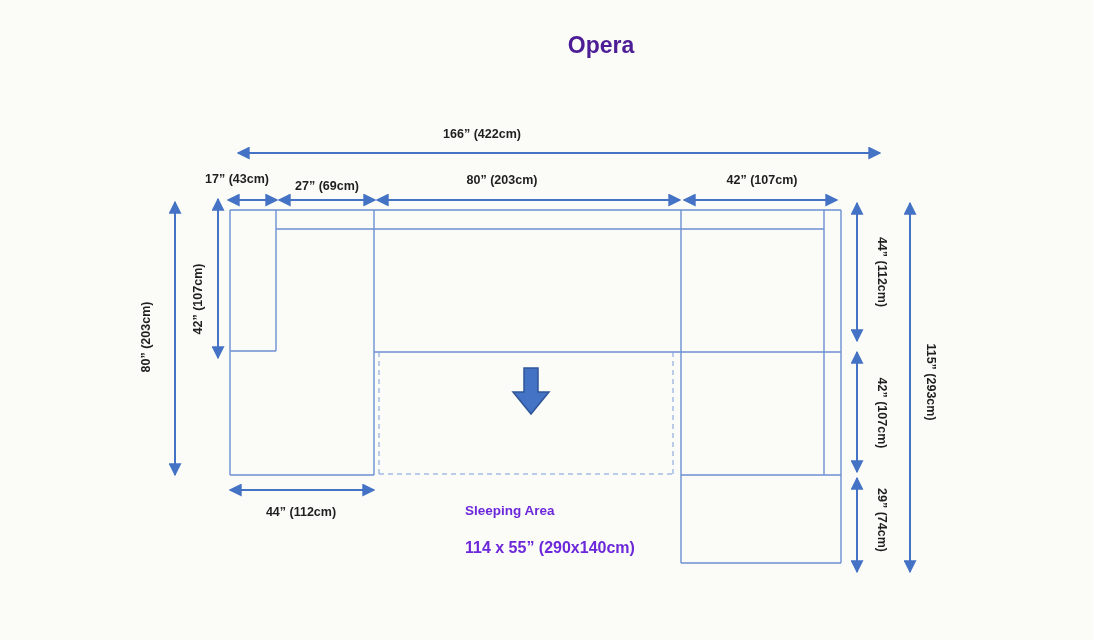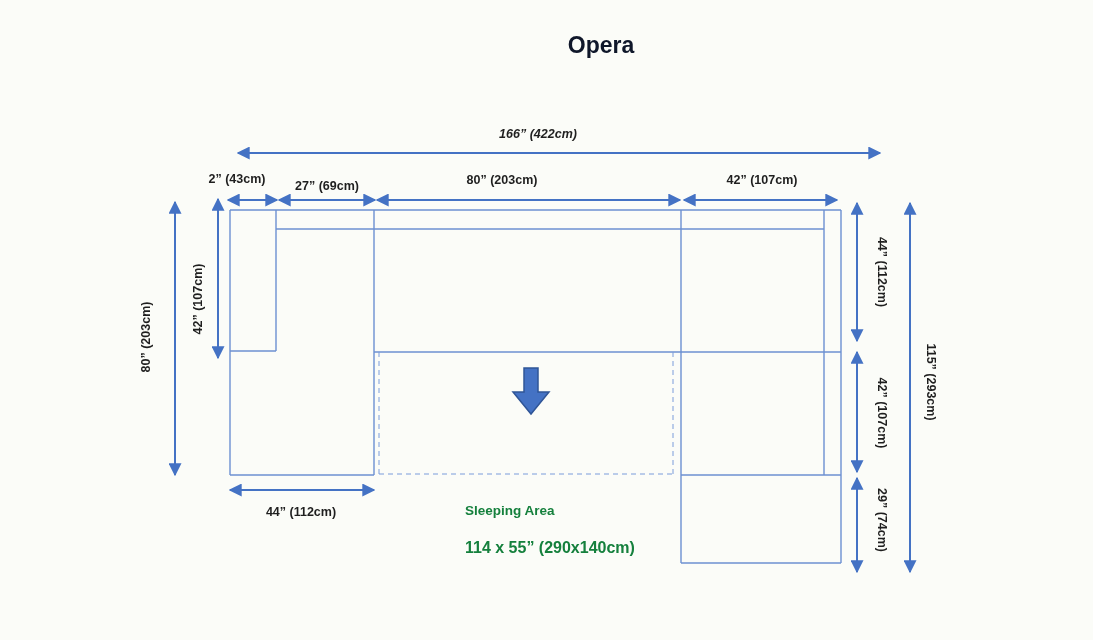--- a/index.html
+++ b/index.html
@@ -8,35 +8,35 @@
     background:#fbfcf8;
     font-family:"Liberation Sans", sans-serif;
     position:relative;
     overflow:hidden;
   }
   #stage{position:absolute;left:0;top:0;width:1093px;height:640px;}
   svg{position:absolute;left:0;top:0;}
   .page-title{
     position:absolute;left:601px;top:32px;
     transform:translateX(-50%);
-    font-size:23px;font-weight:bold;color:#0f172a;
+    font-size:23px;font-weight:bold;color:#4c1d95;
     white-space:nowrap;
   }
   .dim-label{
     position:absolute;
     transform:translate(-50%,-50%);
     font-size:12.5px;font-weight:bold;color:#1f1f1f;
     white-space:nowrap;
   }
   .rot-ccw{transform:translate(-50%,-50%) rotate(-90deg);}
   .rot-cw{transform:translate(-50%,-50%) rotate(90deg);}
   .note-label{
     position:absolute;
     transform:translateY(-50%);
-    font-size:13.5px;font-weight:bold;color:#15803d;
+    font-size:13.5px;font-weight:bold;color:#6d28d9;
     white-space:nowrap;
   }
   .outline{stroke:#6c90d2;stroke-width:1.4;fill:none;}
   .dashedline{stroke:#7b9cdb;stroke-width:1;fill:none;stroke-dasharray:5 4;}
   .dimline{stroke:#4472c4;stroke-width:2;fill:none;}
 </style>
 </head>
 <body>
 
 <div id="stage">
@@ -83,22 +83,22 @@
       <line x1="857" y1="352" x2="857" y2="472" marker-start="url(#ah)" marker-end="url(#ah)"></line>
       <line x1="857" y1="478" x2="857" y2="572" marker-start="url(#ah)" marker-end="url(#ah)"></line>
       <line x1="910" y1="203" x2="910" y2="572" marker-start="url(#ah)" marker-end="url(#ah)"></line>
     </g>
 
     <polygon points="524,368 538,368 538,392 549,392 531,414 513,392 524,392" fill="#4472c4" stroke="#2f5597" stroke-width="1.5"></polygon>
   </svg>
 
   <div class="page-title">Opera</div>
 
-  <div class="dim-label" style="left:538px;top:134px;font-style:italic;">166” (422cm)</div>
-  <div class="dim-label" style="left:237px;top:179px;">2” (43cm)</div>
+  <div class="dim-label" style="left:482px;top:134px;">166” (422cm)</div>
+  <div class="dim-label" style="left:237px;top:179px;">17” (43cm)</div>
   <div class="dim-label" style="left:327px;top:186px;">27” (69cm)</div>
   <div class="dim-label" style="left:502px;top:180px;">80” (203cm)</div>
   <div class="dim-label" style="left:762px;top:180px;">42” (107cm)</div>
   <div class="dim-label" style="left:301px;top:512px;">44” (112cm)</div>
 
   <div class="dim-label rot-ccw" style="left:146px;top:337px;">80” (203cm)</div>
   <div class="dim-label rot-ccw" style="left:198px;top:299px;">42” (107cm)</div>
 
   <div class="dim-label rot-cw" style="left:882px;top:272px;">44” (112cm)</div>
   <div class="dim-label rot-cw" style="left:882px;top:413px;">42” (107cm)</div>

